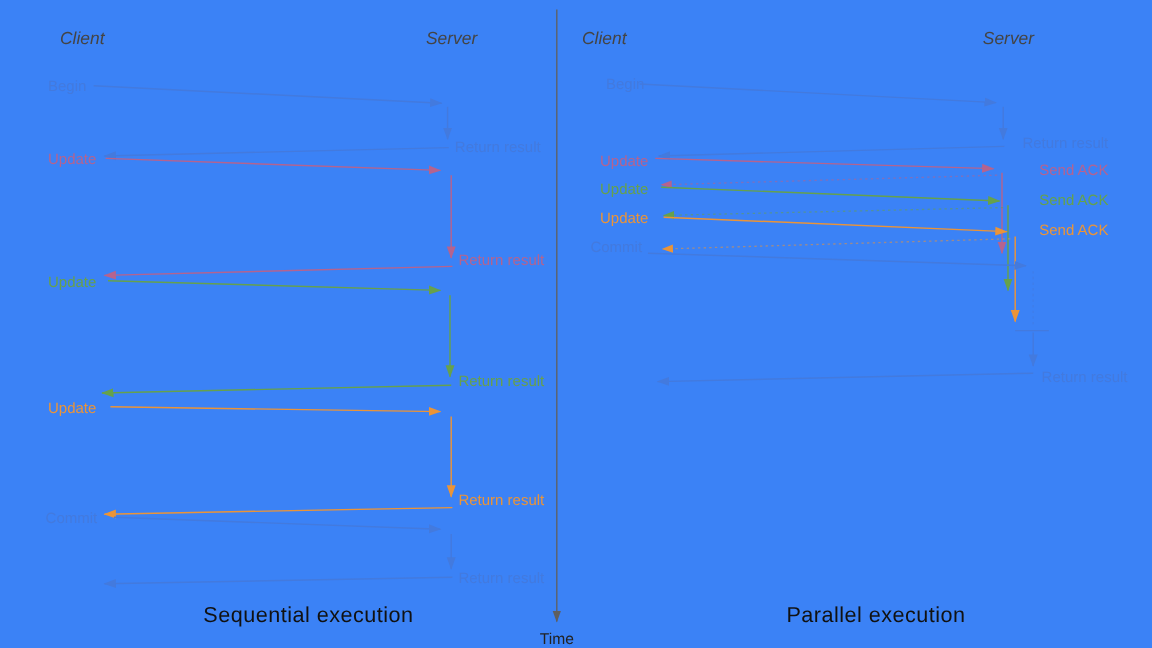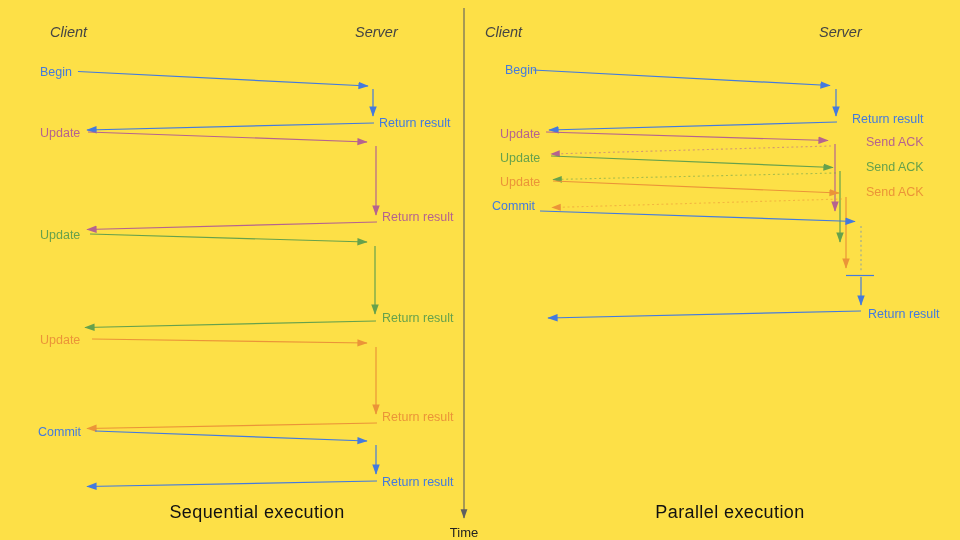--- a/index.html
+++ b/index.html
@@ -1,20 +1,20 @@
 <!DOCTYPE html>
 <html style="--c-blue: #437ade; --c-pink: #b5638f; --c-green: #66a14c; --c-orange: #eb9438; --c-axis: #5f5f5f; --c-header: #444444; --c-title: #111111;"><head>
 <meta charset="utf-8">
 <style>
   :root{
     --c-blue:#437ade; --c-pink:#b5638f; --c-green:#66a14c; --c-orange:#eb9438;
     --c-axis:#5f5f5f; --c-header:#444444; --c-title:#111111;
   }
   html,body{margin:0;padding:0;background:#ffffff;}
-  .stage{width:960px;height:540px;position:relative;overflow:hidden;background:#fde047;}
+  .stage{width:960px;height:540px;position:relative;overflow:hidden;background:#3b82f6;}
   svg{display:block;}
   text{font-family:"Liberation Sans", sans-serif;}
   .lbl{font-size:12.5px;}
   .hdr{font-size:14.5px;font-style:italic;fill:var(--c-header);}
   .title{font-size:18px;fill:var(--c-title);letter-spacing:.4px;}
   .time{font-size:13px;fill:#222;}
   .ln{fill:none;stroke-width:1.2px;}
   .thin{stroke-width:1.1px;}
   .dotted{stroke-dasharray:2 2.7;stroke-opacity:.55;stroke-width:1.1px;}
   .st-blue{stroke:var(--c-blue);} .st-pink{stroke:var(--c-pink);}

